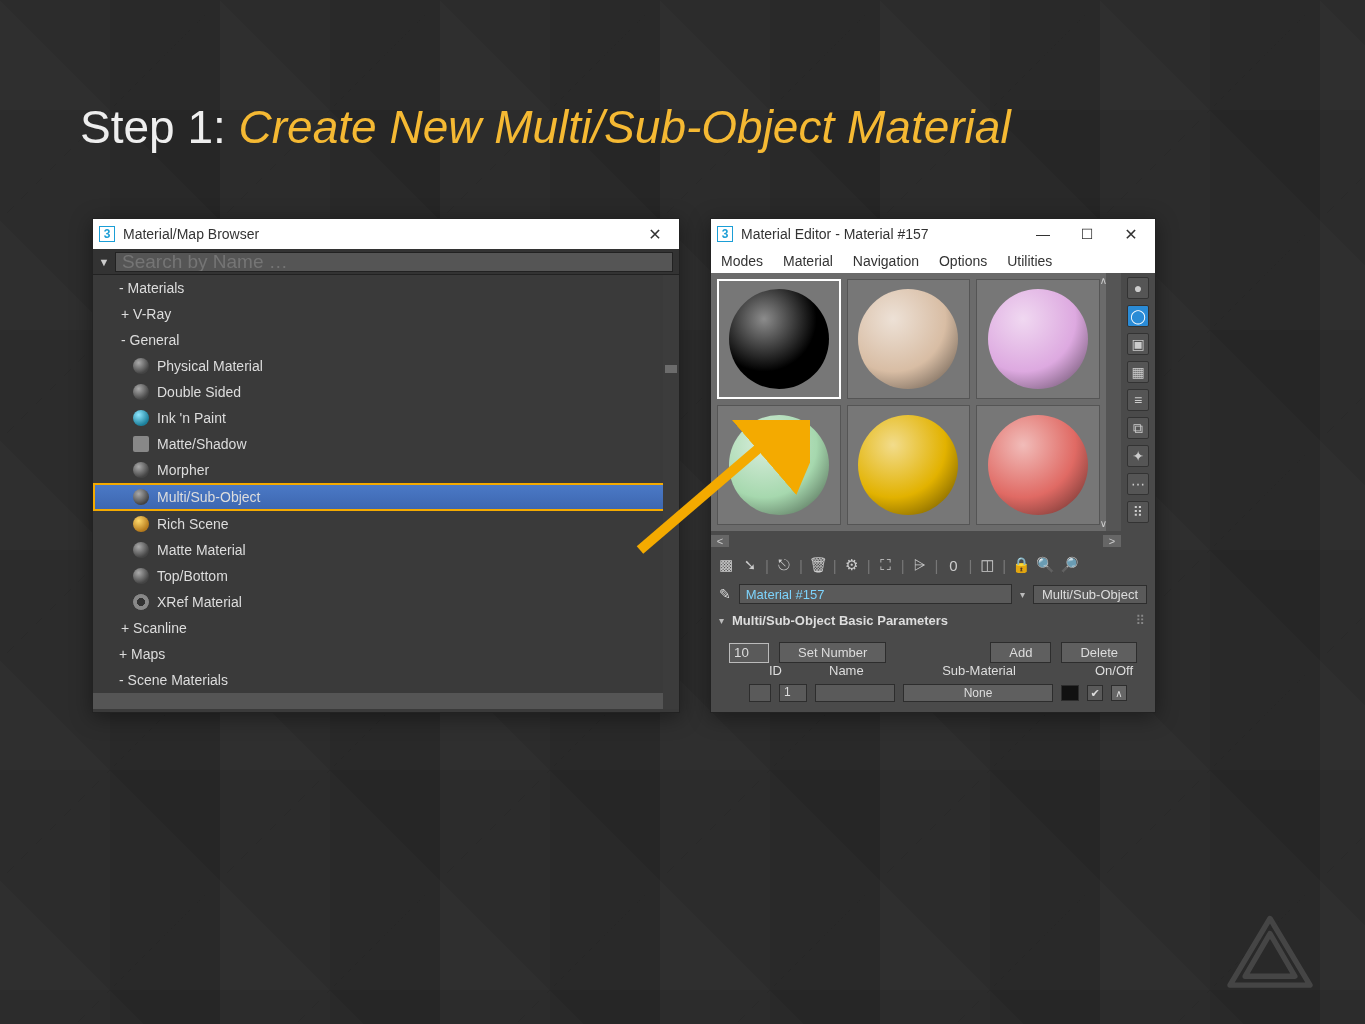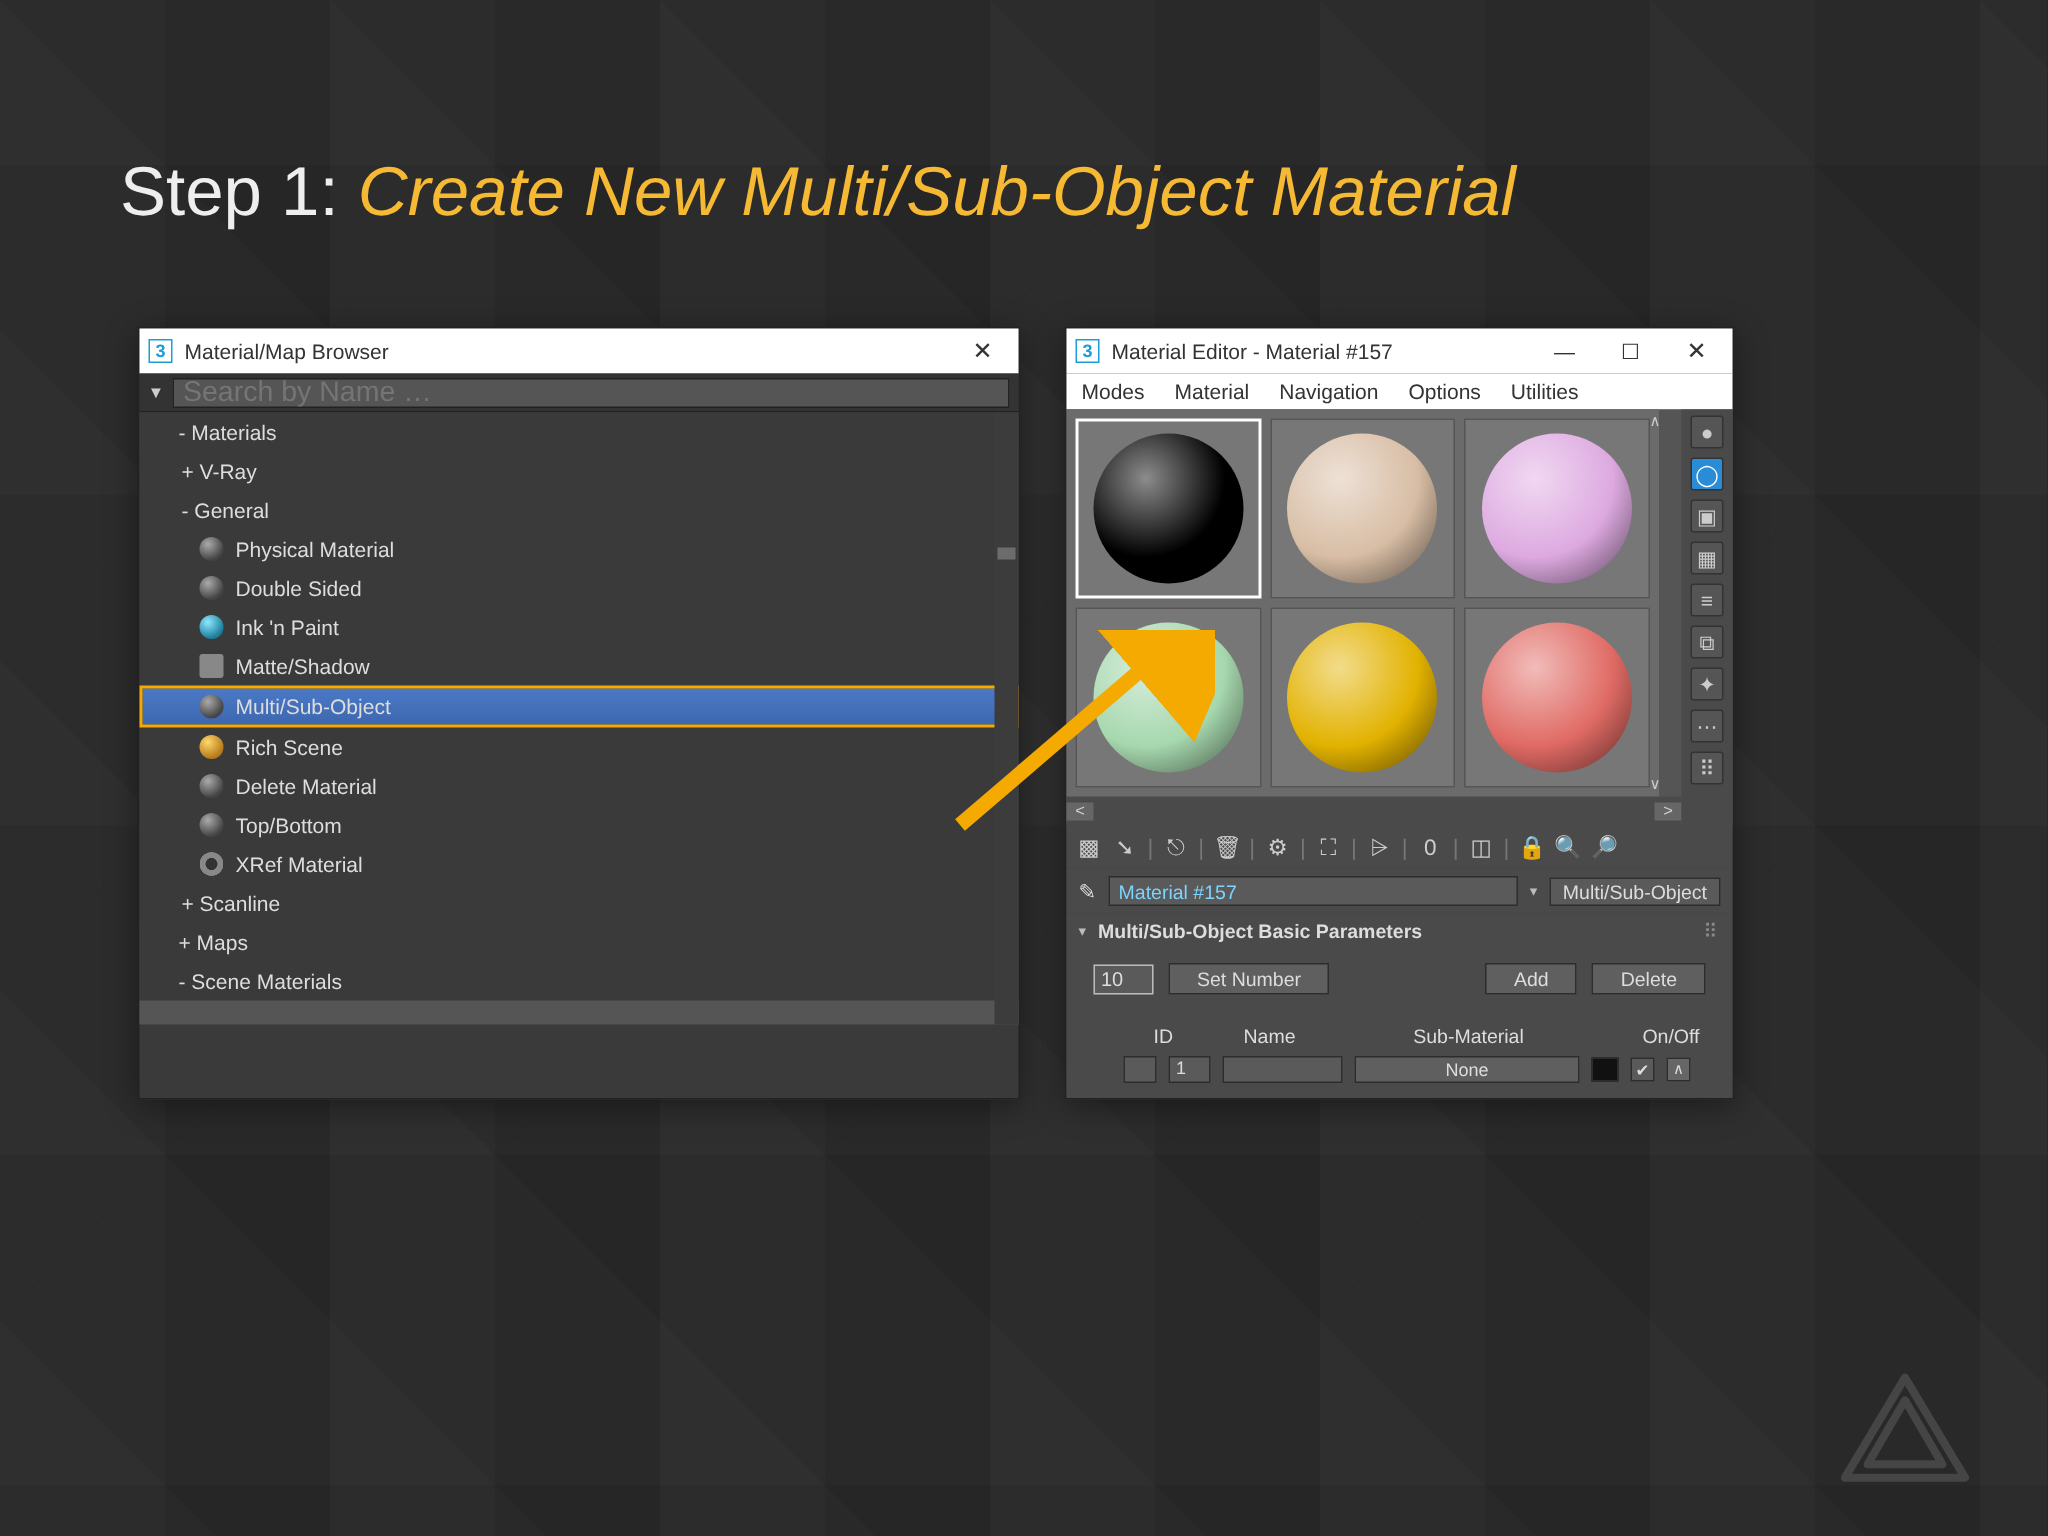--- a/index.html
+++ b/index.html
@@ -96,21 +96,21 @@
   .toolrow .div { color:#777; }
   .namer { display:flex; align-items:center; gap:8px; background:#4a4a4a; padding:4px 8px; height:30px;}
   .namer .pencil { color:#ddd; font-size:14px;}
   .namer input { flex:1; height:20px; background:#5a5a5a; border:1px solid #2d2d2d; color:#7dd3fc; padding:0 6px; font-size:13px;}
   .namer .typebtn { background:#5a5a5a; border:1px solid #2d2d2d; color:#ddd; padding:1px 8px; font-size:13px;}
   .rollhead { display:flex; align-items:center; gap:8px; background:#4a4a4a; padding:4px 8px; font-size:13px; color:#ddd;}
   .rollhead .caret { font-size:10px; color:#bbb;}
   .rollhead .grip { margin-left:auto; color:#888; letter-spacing:2px;}
   .rollhead b { font-weight:bold;}
   .params { background:#4a4a4a; padding:10px 18px; font-size:13px; color:#ddd;}
-  .paramsRow1 { display:flex; gap:10px; align-items:center; margin-bottom:20px;}
+  .paramsRow1 { display:flex; gap:10px; align-items:center; }
   .numbox { width:40px; height:20px; background:#5a5a5a; border:1px solid #bbb; color:#ddd; text-align:left; padding-left:4px;}
   .btn { background:#5f5f5f; border:1px solid #2d2d2d; color:#ddd; padding:2px 18px; font-size:13px; }
   .tableHead { display:flex; gap:30px; padding:0 4px 6px 40px; color:#ddd;align-items:center;}
   .tableHead span:nth-child(1){width:30px;}
   .tableHead span:nth-child(2){width:60px;}
   .tableHead span:nth-child(3){width:120px; text-align:center;}
   .tableHead span:nth-child(4){margin-left:auto;}
   .tblrow { display:flex; align-items:center; gap:8px; padding-left:20px;}
   .tblrow .sw { width:22px; height:18px; background:#5a5a5a; border:1px solid #2d2d2d;}
   .tblrow .idbox { width:28px; height:18px; background:#5a5a5a; border:1px solid #2d2d2d; color:#ddd; padding-left:4px; font-size:12px;}
@@ -163,31 +163,35 @@
           <span>Double Sided</span>
         </div>
       <div class="row leaf">
           <span class="ballicon cyan"></span>
           <span>Ink 'n Paint</span>
         </div>
       <div class="row leaf">
           <span class="ballicon sq"></span>
           <span>Matte/Shadow</span>
         </div>
+      <div class="row leaf">
+          <span class="ballicon gray"></span>
+          <span>Morpher</span>
+        </div>
       <div class="row leaf sel">
           <span class="ballicon gray"></span>
           <span>Multi/Sub-Object</span>
         </div>
       <div class="row leaf">
           <span class="ballicon scenes"></span>
           <span>Rich Scene</span>
         </div>
       <div class="row leaf">
           <span class="ballicon gray"></span>
-          <span>Delete Material</span>
+          <span>Matte Material</span>
         </div>
       <div class="row leaf">
           <span class="ballicon gray"></span>
           <span>Top/Bottom</span>
         </div>
       <div class="row leaf">
           <span class="ballicon ring"></span>
           <span>XRef Material</span>
         </div>
 

